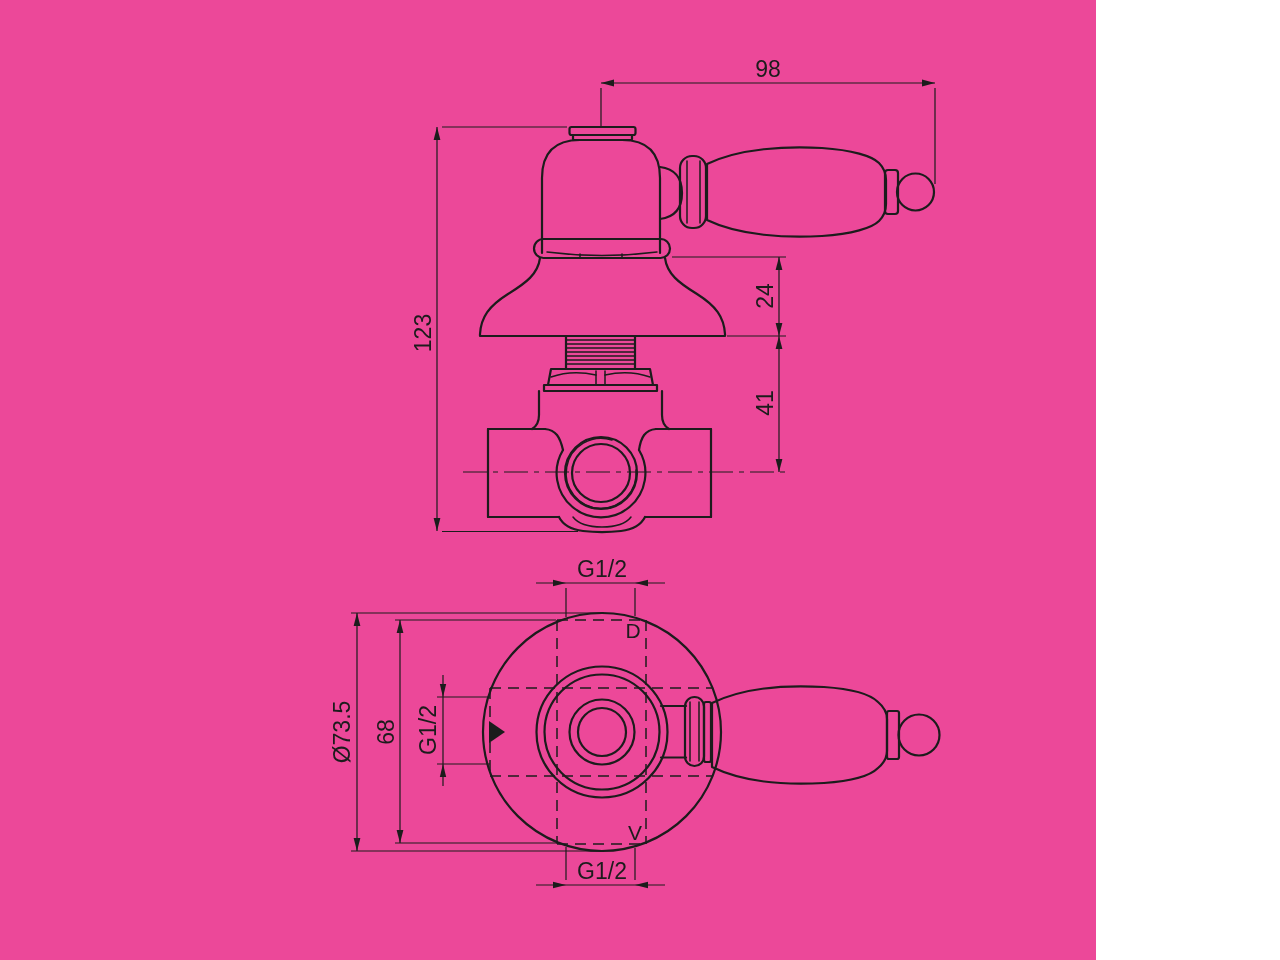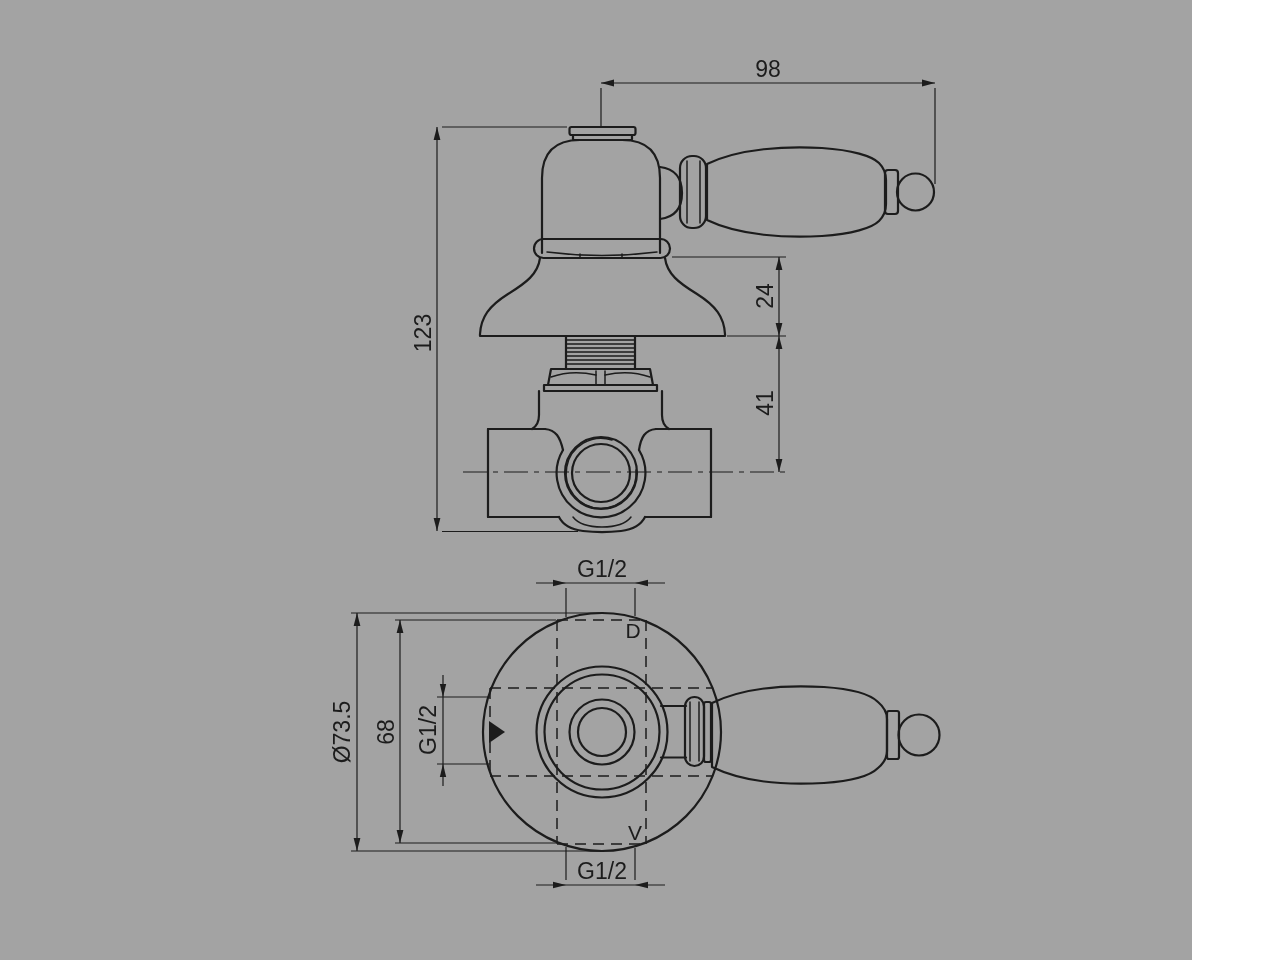--- a/index.html
+++ b/index.html
@@ -1,16 +1,16 @@
 <!DOCTYPE html>
 <html><head>
 <meta charset="utf-8">
 <style>
   html,body{margin:0;padding:0;background:#ffffff;}
-  .page{position:relative;width:1192px;height:960px;background:#a3a3a3;overflow:hidden;}
+  .page{position:relative;width:1096px;height:960px;background:#ec4899;overflow:hidden;}
   svg{display:block;}
   .obj{fill:none;stroke:#1c1c1c;stroke-width:2.2;stroke-linecap:round;stroke-linejoin:round;}
   .obj2{fill:none;stroke:#1c1c1c;stroke-width:1.5;stroke-linecap:round;stroke-linejoin:round;}
   .dim{fill:none;stroke:#1c1c1c;stroke-width:1.2;stroke-linecap:butt;}
   .dash{fill:none;stroke:#1c1c1c;stroke-width:1.5;stroke-dasharray:11 7;}
   .cl{fill:none;stroke:#1c1c1c;stroke-width:1.2;stroke-dasharray:24 6 5 6;}
   .arr{fill:#1c1c1c;stroke:none;}
   text{font-family:"Liberation Sans","DejaVu Sans",sans-serif;font-size:23px;fill:#1c1c1c;}
   text.small{font-size:21px;}
 </style>

